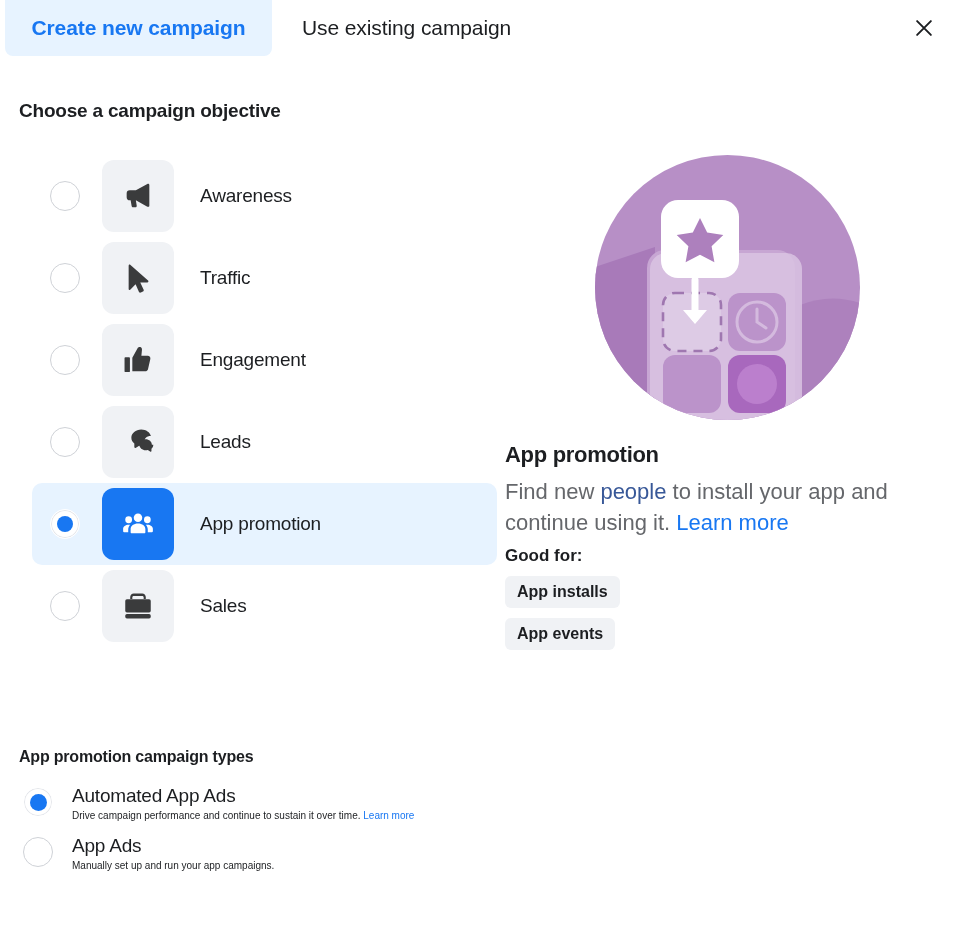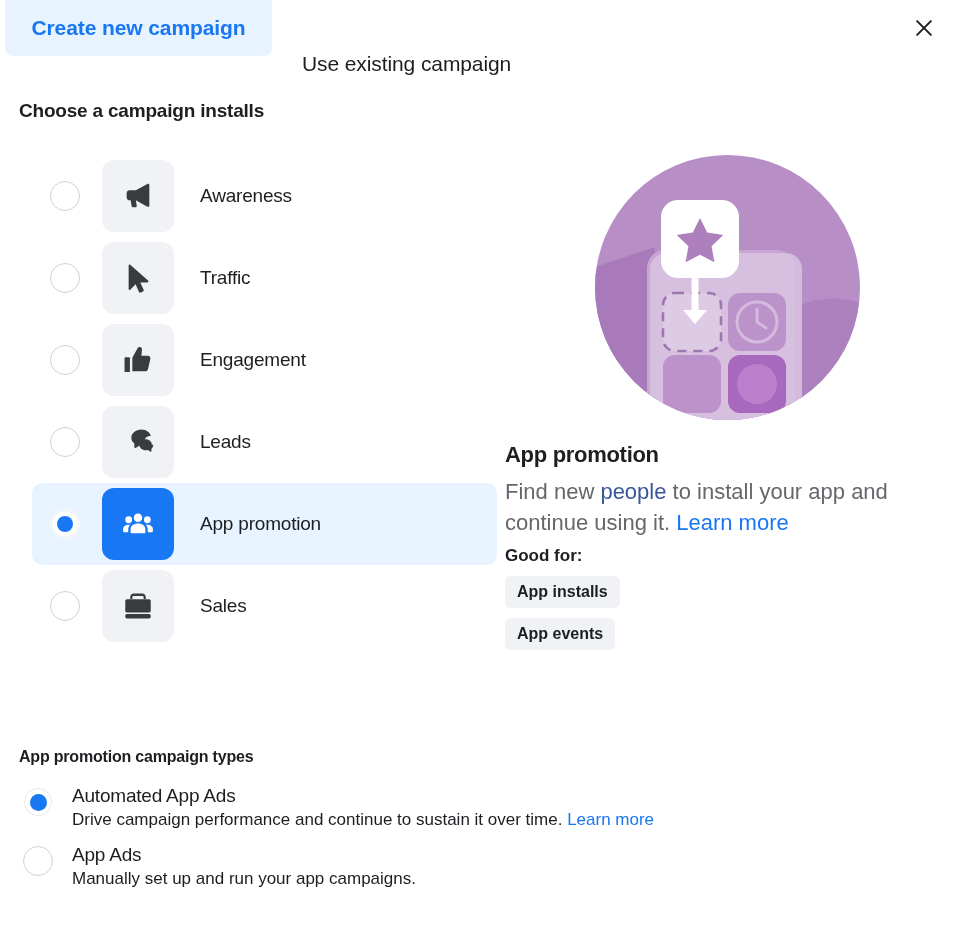--- a/index.html
+++ b/index.html
@@ -26,21 +26,20 @@
     background: #e7f3ff;
     color: #1877f2;
     font-weight: bold;
     border-radius: 0 0 8px 8px;
   }
   .tab-existing {
     left: 282px; width: 250px;
     color: #1c1e21;
     justify-content: flex-start;
     padding-left: 20px;
-    margin-top: 36px;
   }
   .close-btn {
     position: absolute; right: 16px; top: 8px;
     width: 40px; height: 40px;
     display: flex; align-items: center; justify-content: center;
     cursor: pointer; border-radius: 50%;
   }
   .close-btn svg { width: 22px; height: 22px; }
 
   
@@ -150,42 +149,42 @@
     box-shadow: 0 0 0 1px #e4e6eb inset;
   }
   .type-radio .dot { display: none; }
   .type-row.selected .type-radio .dot {
     display: block; width: 17px; height: 17px; border-radius: 50%;
     background: #1877f2;
   }
   .type-text { margin-left: 19px; }
   .type-name { font-size: 19px; color: #1c1e21; letter-spacing: -0.2px; }
   .type-desc {
-    margin-top: 3px; font-size: 17px; color: #1c1e21;
+    margin-top: 3px; font-size: 10px; color: #1c1e21;
   }
   .type-desc a { color: #1877f2; text-decoration: none; }
 </style>
 </head>
 <body>
 
 <div class="tabbar">
   <div class="tab tab-create">
     <span>Create new campaign</span>
   </div>
   <div class="tab tab-existing">
     <span>Use existing campaign</span>
   </div>
   <div class="close-btn">
     <svg viewBox="0 0 24 24">
       <path d="M4.5 4.5 L19.5 19.5 M19.5 4.5 L4.5 19.5" stroke="#1c1e21" stroke-width="2.1" fill="none" stroke-linecap="round"></path>
     </svg>
   </div>
 </div>
 
-<div class="section-title" id="objective-title">Choose a campaign installs</div>
+<div class="section-title" id="objective-title">Choose a campaign objective</div>
 
 <div class="objective-list">
 
   <div class="obj-row">
     <div class="radio"></div>
     <div class="icon-tile">
       <svg viewBox="0 0 24 24">
         <path d="M20 4.2c0-.7-.8-1.1-1.4-.7L10.5 8H6.2A2.2 2.2 0 0 0 4 10.2v2.6A2.2 2.2 0 0 0 6.2 15h.6l.7 4.1c.1.5.5.9 1 .9h1.6c.6 0 1.1-.6 1-1.2L10.5 15l8.1 4.5c.6.4 1.4 0 1.4-.7V4.2z"></path>
       </svg>
     </div>

